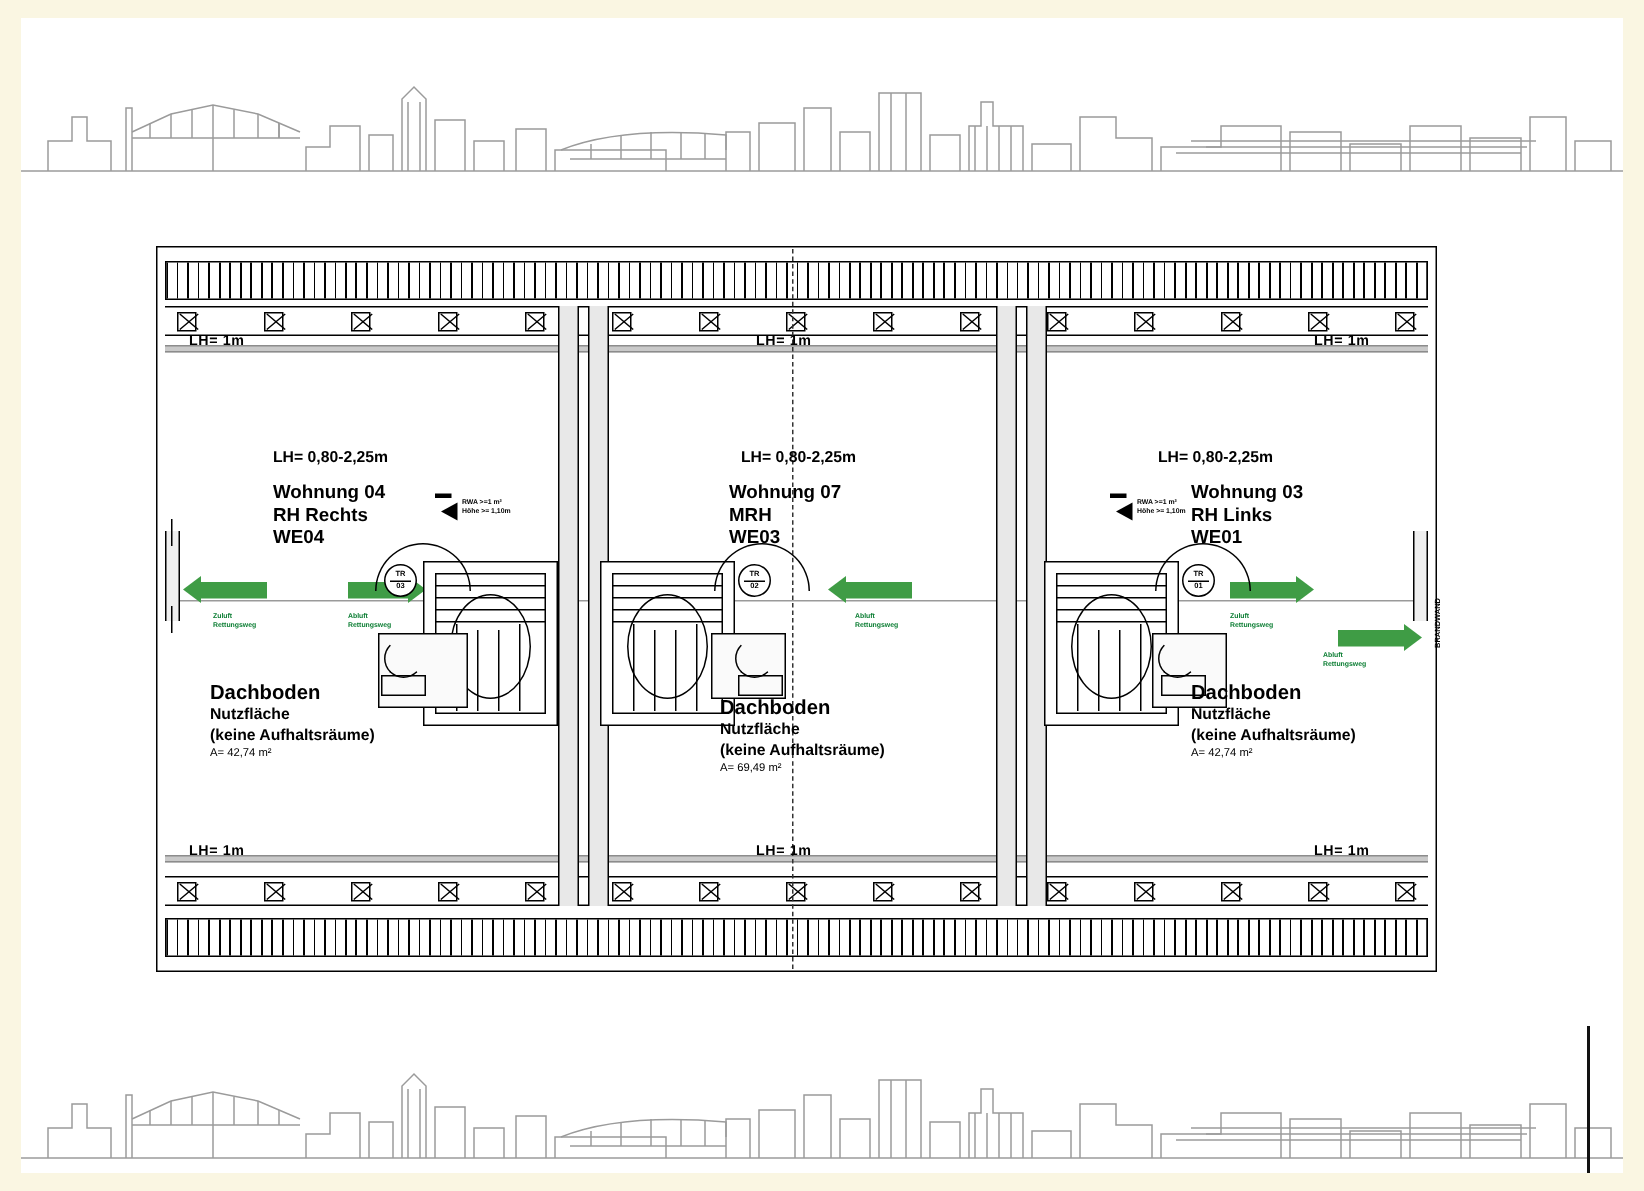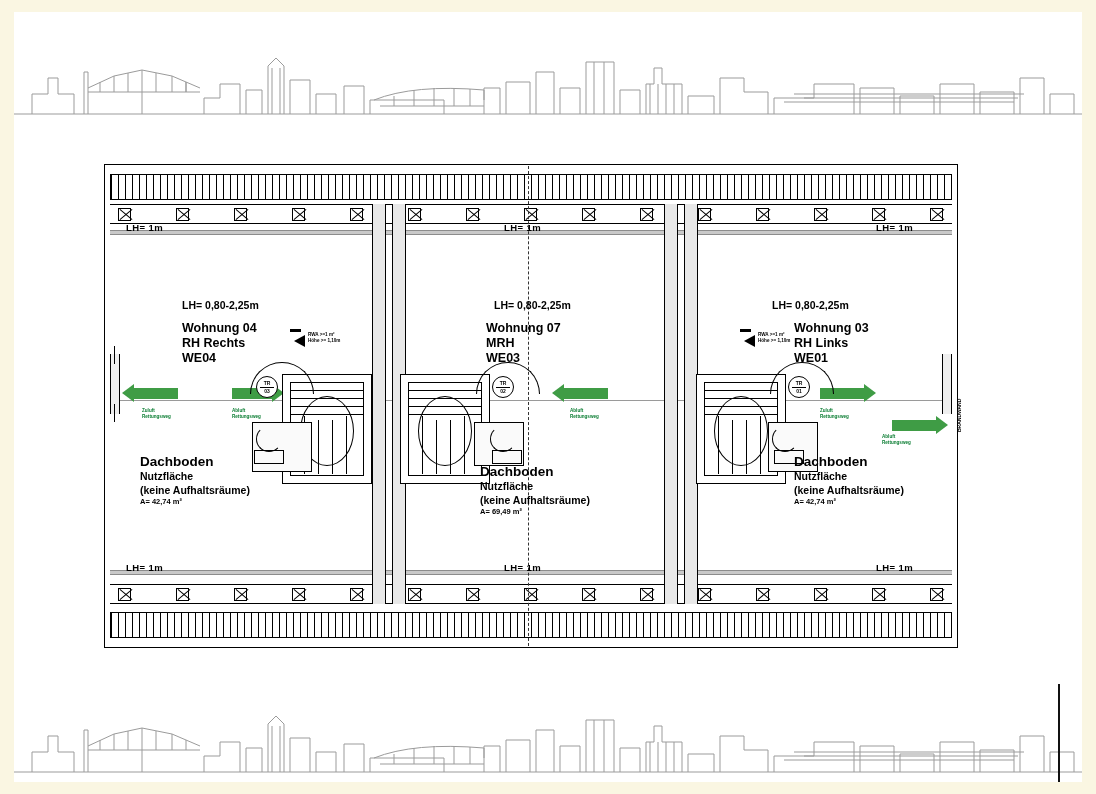--- a/index.html
+++ b/index.html
@@ -159,21 +159,21 @@
     position: absolute;
     color: #000;
     white-space: nowrap;
     font-family: "Liberation Sans", sans-serif;
   }
   .lh-label { font-size: 9.5px; font-weight: bold; letter-spacing: .4px; }
   .lh-slope { font-size: 10.5px; font-weight: bold; }
   .unit-title { font-size: 12.5px; font-weight: bold; line-height: 15px; }
   .attic-title { font-size: 13.5px; font-weight: bold; }
   .attic-sub { font-size: 10.5px; font-weight: bold; line-height: 14px; }
-  .attic-area { font-size: 7.5px; font-weight: bold; }
+  .attic-area { font-size: 7.5px; font-weight: normal; }
   .tiny { font-size: 4.6px; font-weight: bold; line-height: 5.6px; }
   .tiny-green { font-size: 4.6px; font-weight: bold; color: #0a7d32; line-height: 5.6px; }
   .side-vert {
     font-size: 5px;
     font-weight: bold;
     transform: rotate(-90deg);
     transform-origin: left top;
   }
 
   

